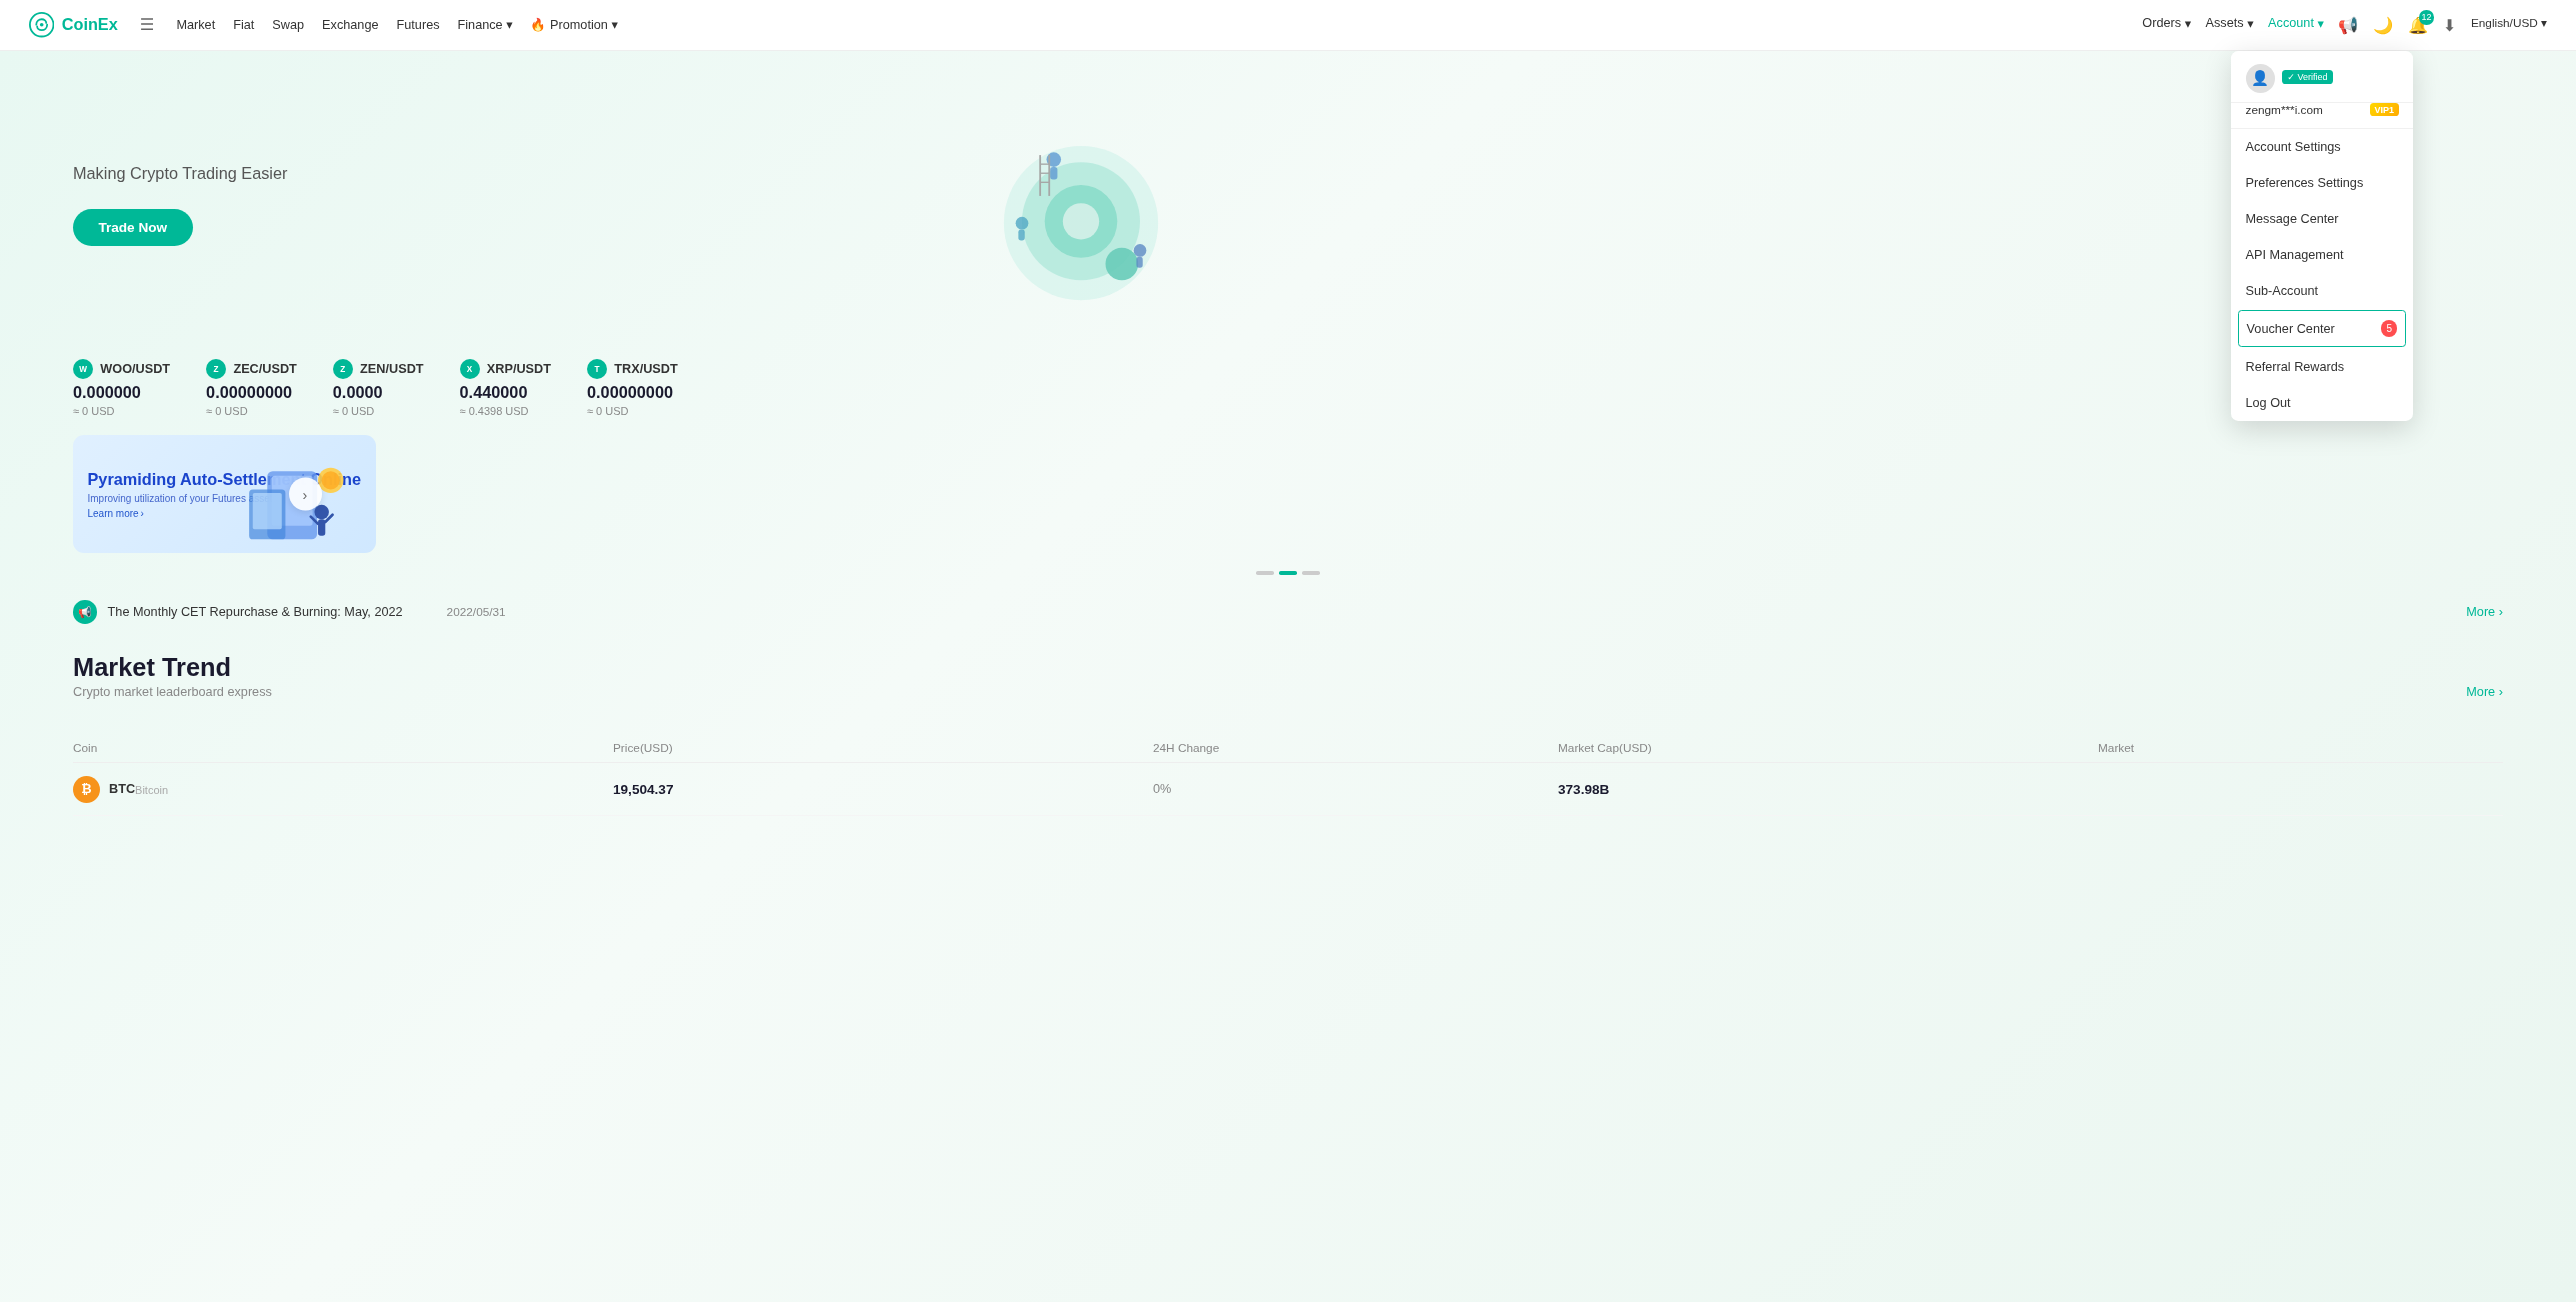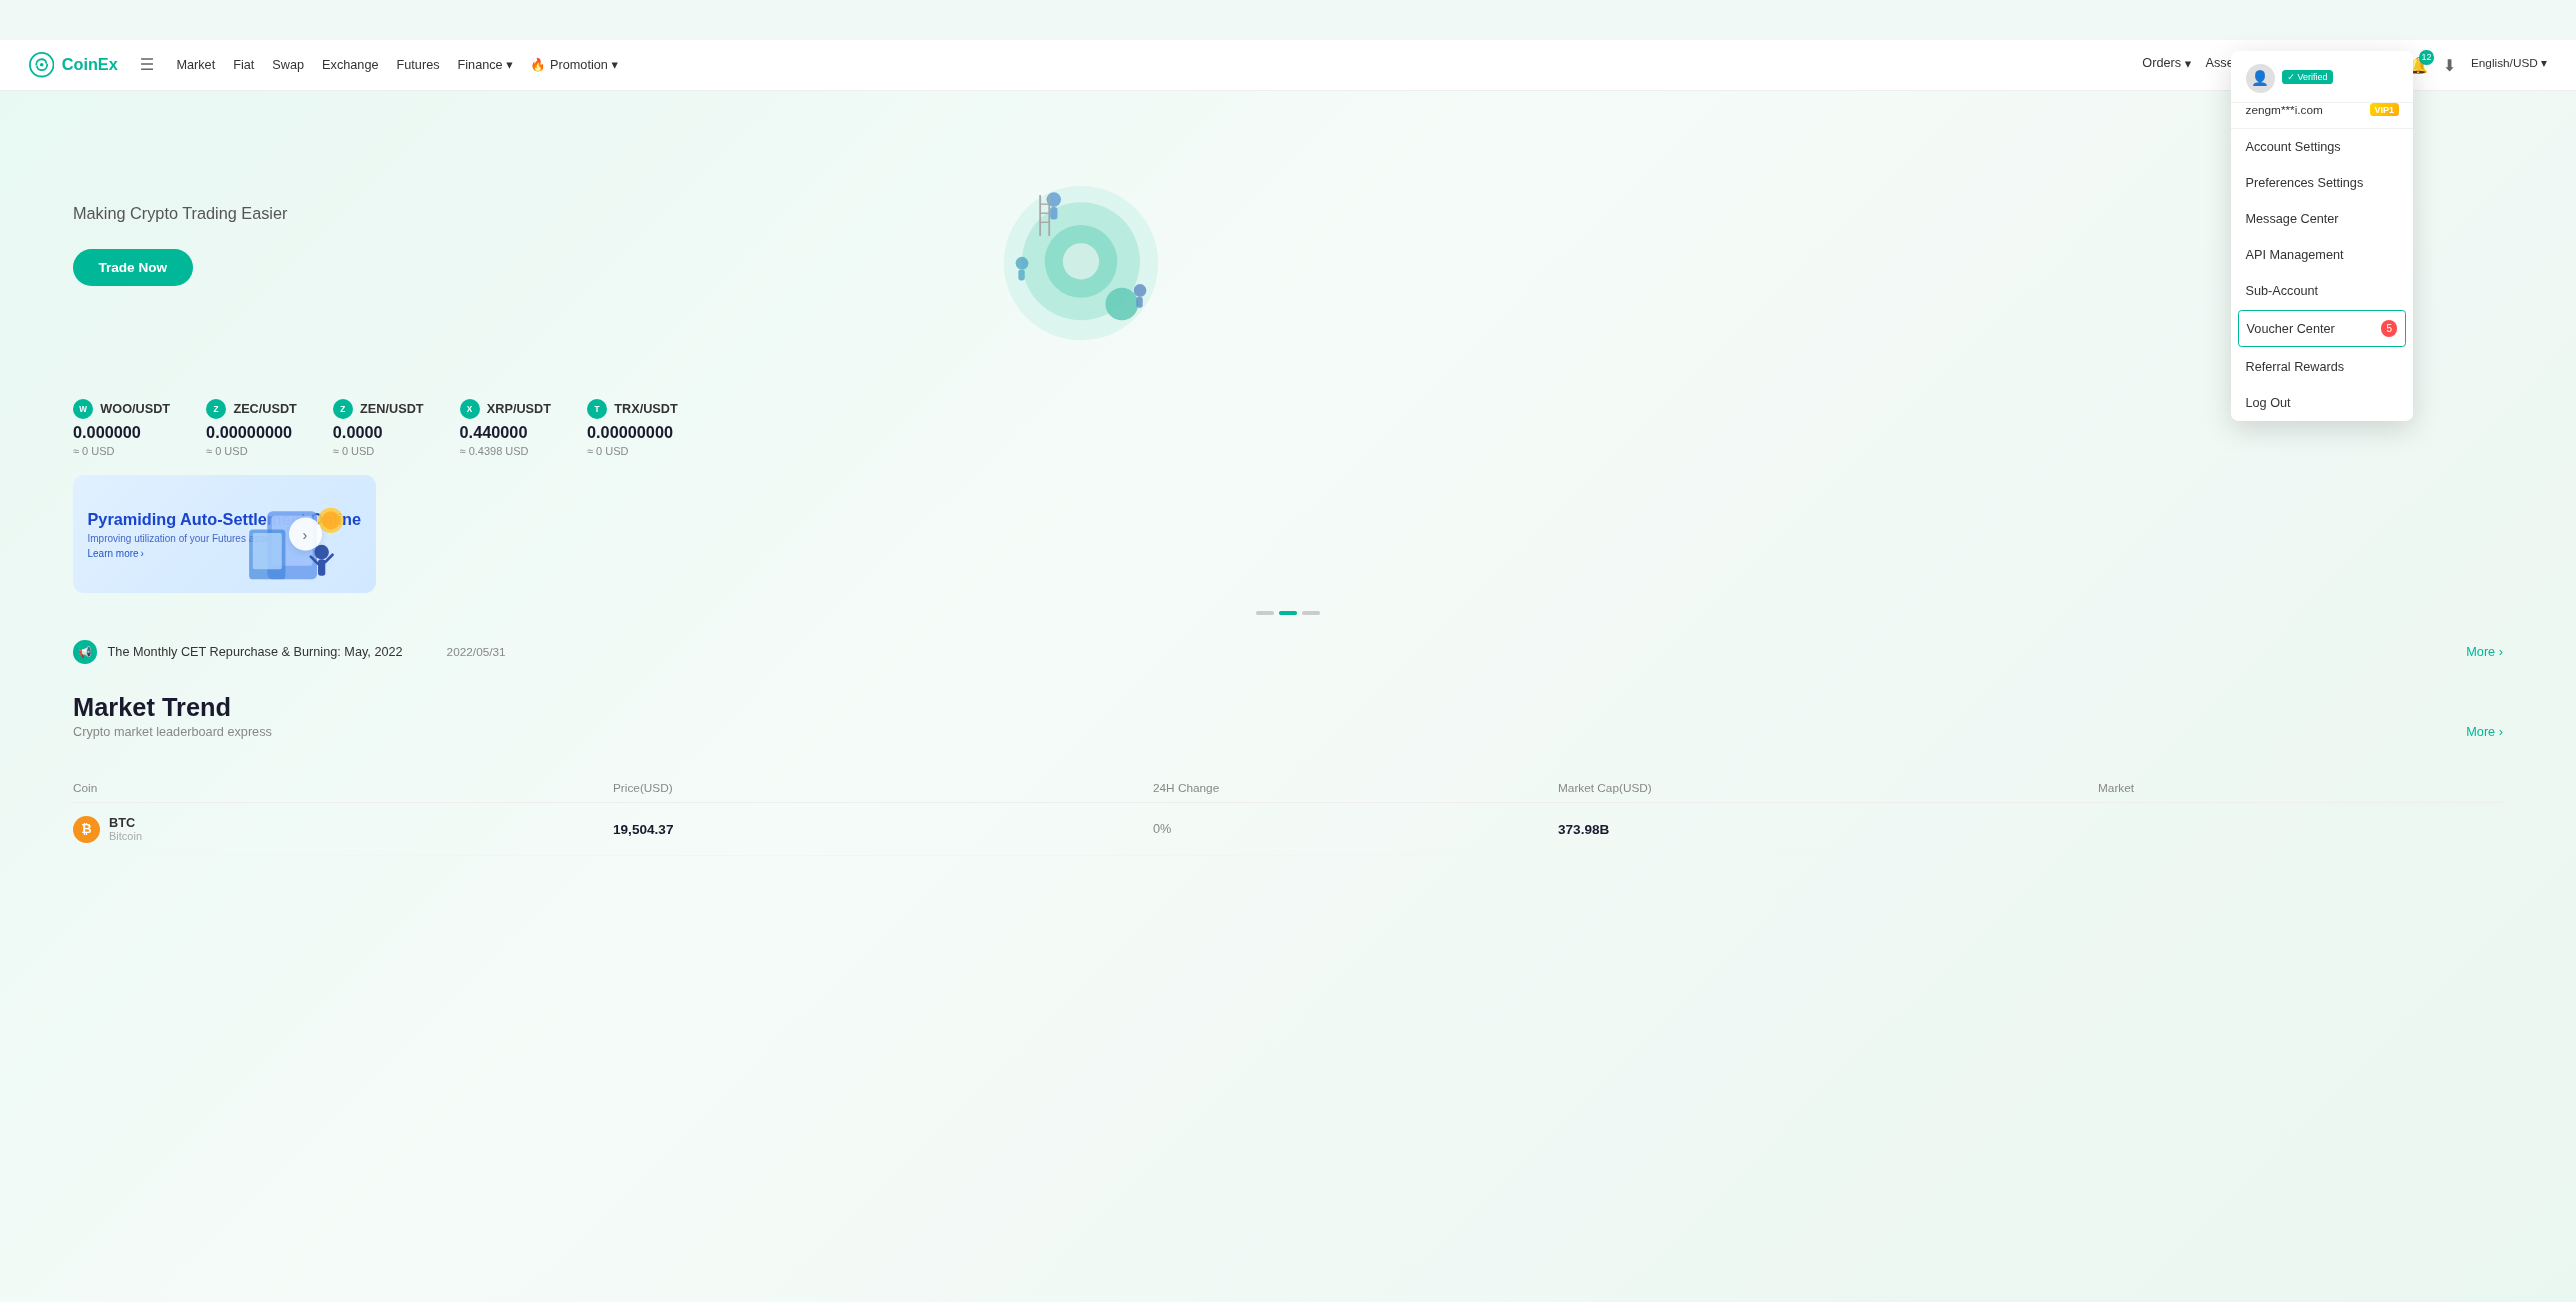--- a/index.html
+++ b/index.html
@@ -9,21 +9,20 @@
     .header {
       display: flex;
       align-items: center;
       justify-content: space-between;
       padding: 7px 29px;
       height: 51px;
       background: #fff;
       border-bottom: 0.9px solid #eee;
       position: relative;
       z-index: 100;
-      margin-top: 40px;
     }
     .header-left { display: flex; align-items: center; gap: 22px; }
     .logo { display: flex; align-items: center; gap: 7.3px; font-weight: 700; font-size: 16.3px; color: #00b897; }
     .logo-icon { width: 25.4px; height: 25.4px; }
     .hamburger { font-size: 16.3px; color: #666; cursor: pointer; }
     .nav-items { display: flex; align-items: center; gap: 18px; }
     .nav-item { font-size: 12.7px; color: #333; cursor: pointer; white-space: nowrap; }
     .nav-item.has-dropdown { display: flex; align-items: center; gap: 3.6px; }
     .nav-item.promotion { display: flex; align-items: center; gap: 3.6px; }
 
@@ -119,21 +118,21 @@
     .section-header { display: flex; justify-content: space-between; align-items: flex-end; margin-bottom: 34px; }
     .section-title { font-size: 25.4px; font-weight: 700; color: #1a1a2e; }
     .section-subtitle { font-size: 12.7px; color: #888; margin-top: 3.6px; }
 
     .market-table { width: 100%; }
     .market-table-header { display: grid; grid-template-columns: 2fr 2fr 1.5fr 2fr 1.5fr; padding: 7.3px 0; border-bottom: 0.9px solid #eee; }
     .market-table-header span { font-size: 11.8px; color: #888; }
     .market-row { display: grid; grid-template-columns: 2fr 2fr 1.5fr 2fr 1.5fr; padding: 12.7px 0; border-bottom: 0.9px solid #f5f5f5; align-items: center; }
     .coin-info { display: flex; align-items: center; gap: 9px; }
     .btc-icon { width: 27px; height: 27px; background: #f7931a; border-radius: 50%; display: flex; align-items: center; justify-content: center; color: #fff; font-size: 12.7px; font-weight: 700; }
-    .coin-name-full { display: flex; flex-direction: column; }
+    .coin-name-full { display: flex; flex-direction: row; align-items: flex-end; }
     .coin-symbol { font-size: 12.7px; font-weight: 600; color: #333; }
     .coin-fullname { font-size: 11px; color: #aaa; }
     .price-val { font-size: 13.6px; font-weight: 600; color: #1a1a2e; }
     .change-val { font-size: 12.7px; color: #888; }
 
     
     .account-dropdown {
       position: absolute;
       top: 51px;
       right: 163px;

